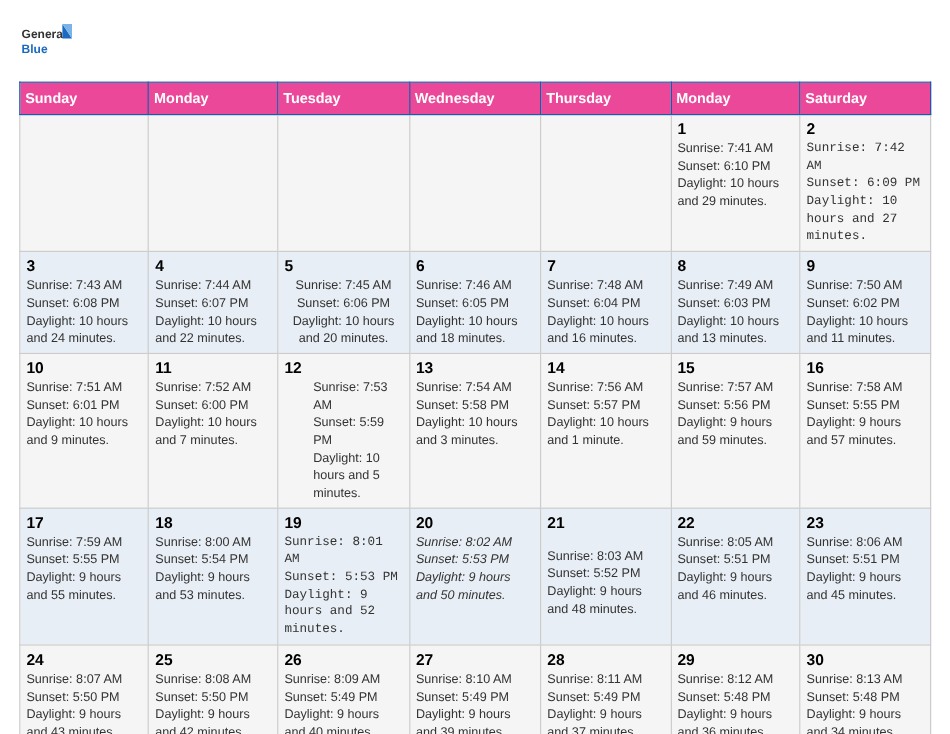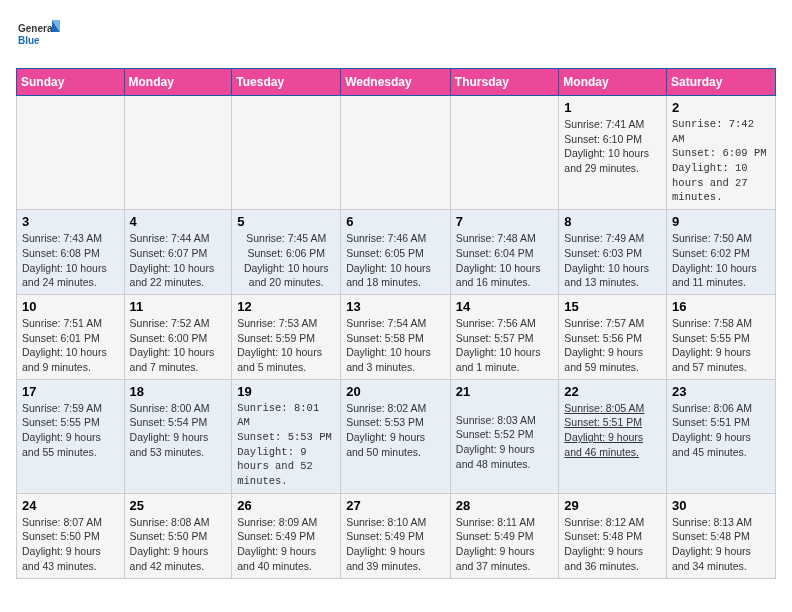--- a/index.html
+++ b/index.html
@@ -181,21 +181,21 @@
 Daylight: 10 hours and 9 minutes.</div>
         </td>
         <td>
           <span class="day-num">11</span>
           <div class="day-info" style="white-space: pre-line;">Sunrise: 7:52 AM
 Sunset: 6:00 PM
 Daylight: 10 hours and 7 minutes.</div>
         </td>
         <td>
           <span class="day-num">12</span>
-          <div class="day-info" style="white-space: pre-line;">Sunrise: 7:53 AM
+          <div class="day-info" style="white-space: pre-line; margin-left: 24px;">Sunrise: 7:53 AM
 Sunset: 5:59 PM
 Daylight: 10 hours and 5 minutes.</div>
         </td>
         <td>
           <span class="day-num">13</span>
           <div class="day-info" style="white-space: pre-line;">Sunrise: 7:54 AM
 Sunset: 5:58 PM
 Daylight: 10 hours and 3 minutes.</div>
         </td>
         <td>
@@ -231,33 +231,33 @@
 Daylight: 9 hours and 53 minutes.</div>
         </td>
         <td>
           <span class="day-num">19</span>
           <div class="day-info" style="white-space: pre-line; font-family: Liberation Mono, monospace;">Sunrise: 8:01 AM
 Sunset: 5:53 PM
 Daylight: 9 hours and 52 minutes.</div>
         </td>
         <td>
           <span class="day-num">20</span>
-          <div class="day-info" style="white-space: pre-line;">Sunrise: 8:02 AM
+          <div class="day-info" style="white-space: pre-line; font-style: italic;">Sunrise: 8:02 AM
 Sunset: 5:53 PM
 Daylight: 9 hours and 50 minutes.</div>
         </td>
         <td>
           <span class="day-num">21</span>
           <div class="day-info" style="white-space: pre-line; margin-top: 14px;">Sunrise: 8:03 AM
 Sunset: 5:52 PM
 Daylight: 9 hours and 48 minutes.</div>
         </td>
         <td>
           <span class="day-num">22</span>
-          <div class="day-info" style="white-space: pre-line; text-decoration: underline;">Sunrise: 8:05 AM
+          <div class="day-info" style="white-space: pre-line;">Sunrise: 8:05 AM
 Sunset: 5:51 PM
 Daylight: 9 hours and 46 minutes.</div>
         </td>
         <td>
           <span class="day-num">23</span>
           <div class="day-info" style="white-space: pre-line;">Sunrise: 8:06 AM
 Sunset: 5:51 PM
 Daylight: 9 hours and 45 minutes.</div>
         </td>
       </tr>

